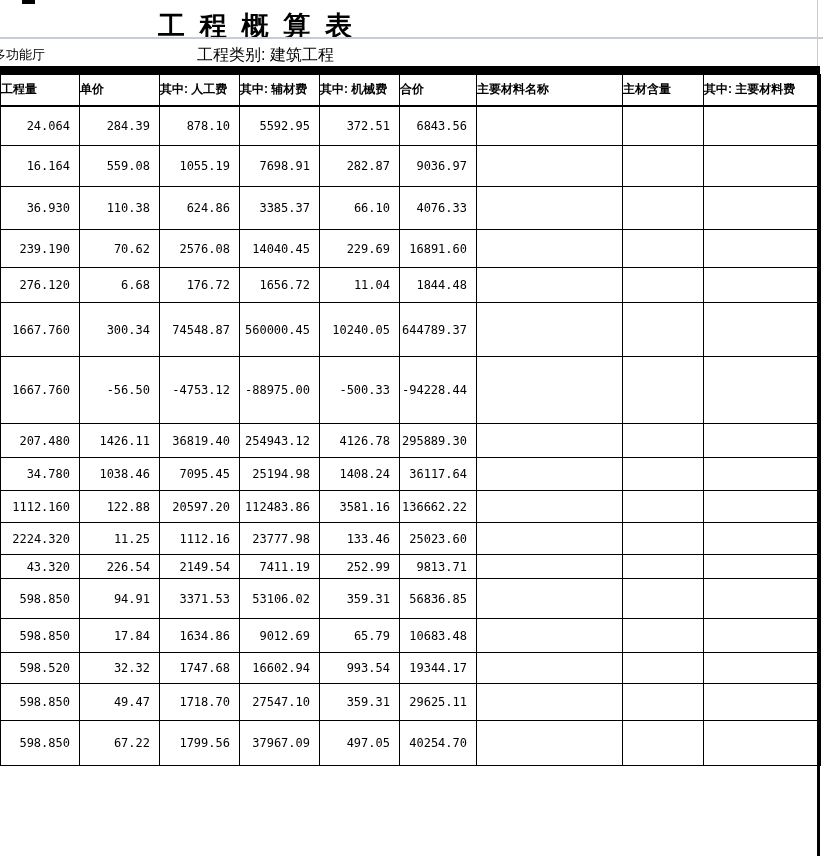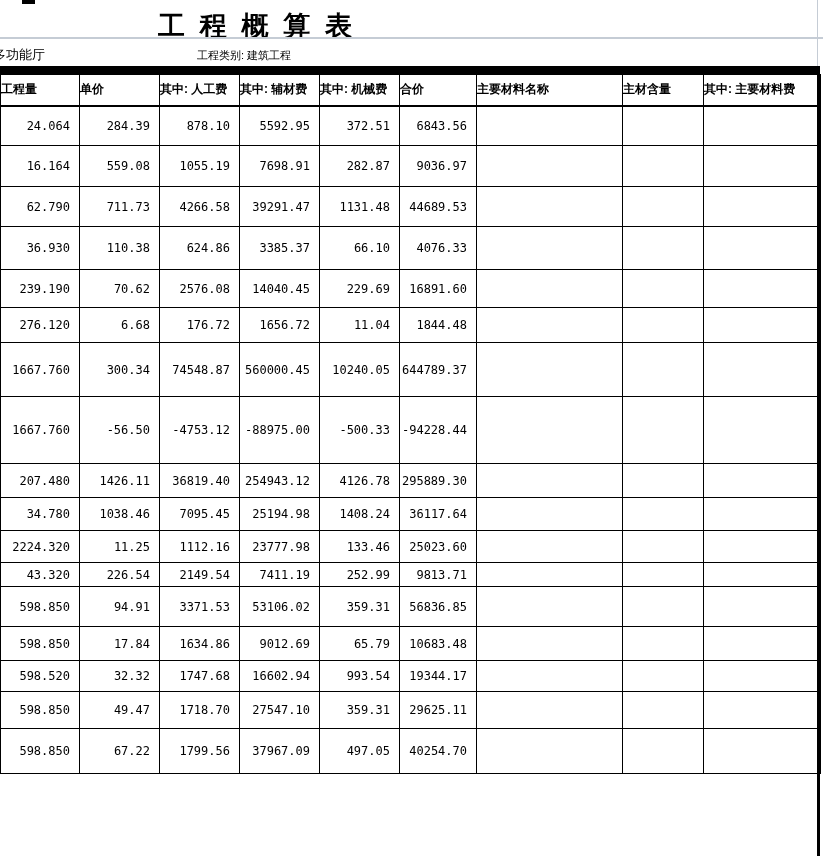--- a/index.html
+++ b/index.html
@@ -15,21 +15,21 @@
   .title-rule {
     position:absolute; left:0; top:37px; width:823px; height:2px; background:#c5ccd5;
   }
   .top-left-mark {
     position:absolute; left:22px; top:0; width:13px; height:4px; background:#000;
   }
   .project-name {
     position:absolute; left:-7px; top:47px; font-size:13px; line-height:16px; white-space:nowrap;
   }
   .project-category {
-    position:absolute; left:197px; top:47px; font-size:11px; line-height:16px; white-space:nowrap;
+    position:absolute; left:197px; top:47px; font-size:16px; line-height:16px; white-space:nowrap;
   }
   .top-bar   { position:absolute; left:0; top:66px; width:820px; height:8px; background:#000; }
   .right-gray{ position:absolute; left:817px; top:0; width:1px; height:66px; background:#c5ccd5; }
   .right-bar { position:absolute; left:817px; top:66px; width:3px; height:790px; background:#000; }
 
   table.budget {
     position:absolute; left:0; top:74px; width:820px;
     border-collapse:collapse; table-layout:fixed;
   }
   table.budget th {
@@ -97,31 +97,20 @@
       <td>16.164</td>
       <td>559.08</td>
       <td>1055.19</td>
       <td>7698.91</td>
       <td>282.87</td>
       <td>9036.97</td>
       <td></td>
       <td></td>
       <td></td>
     </tr>
-    <tr style="height:40px">
-      <td>62.790</td>
-      <td>711.73</td>
-      <td>4266.58</td>
-      <td>39291.47</td>
-      <td>1131.48</td>
-      <td>44689.53</td>
-      <td></td>
-      <td></td>
-      <td></td>
-    </tr>
     <tr style="height:43px">
       <td>36.930</td>
       <td>110.38</td>
       <td>624.86</td>
       <td>3385.37</td>
       <td>66.10</td>
       <td>4076.33</td>
       <td></td>
       <td></td>
       <td></td>
@@ -186,20 +175,31 @@
       <td>1038.46</td>
       <td>7095.45</td>
       <td>25194.98</td>
       <td>1408.24</td>
       <td>36117.64</td>
       <td></td>
       <td></td>
       <td></td>
     </tr>
     <tr style="height:32px">
+      <td>1112.160</td>
+      <td>122.88</td>
+      <td>20597.20</td>
+      <td>112483.86</td>
+      <td>3581.16</td>
+      <td>136662.22</td>
+      <td></td>
+      <td></td>
+      <td></td>
+    </tr>
+    <tr style="height:32px">
       <td>2224.320</td>
       <td>11.25</td>
       <td>1112.16</td>
       <td>23777.98</td>
       <td>133.46</td>
       <td>25023.60</td>
       <td></td>
       <td></td>
       <td></td>
     </tr>

